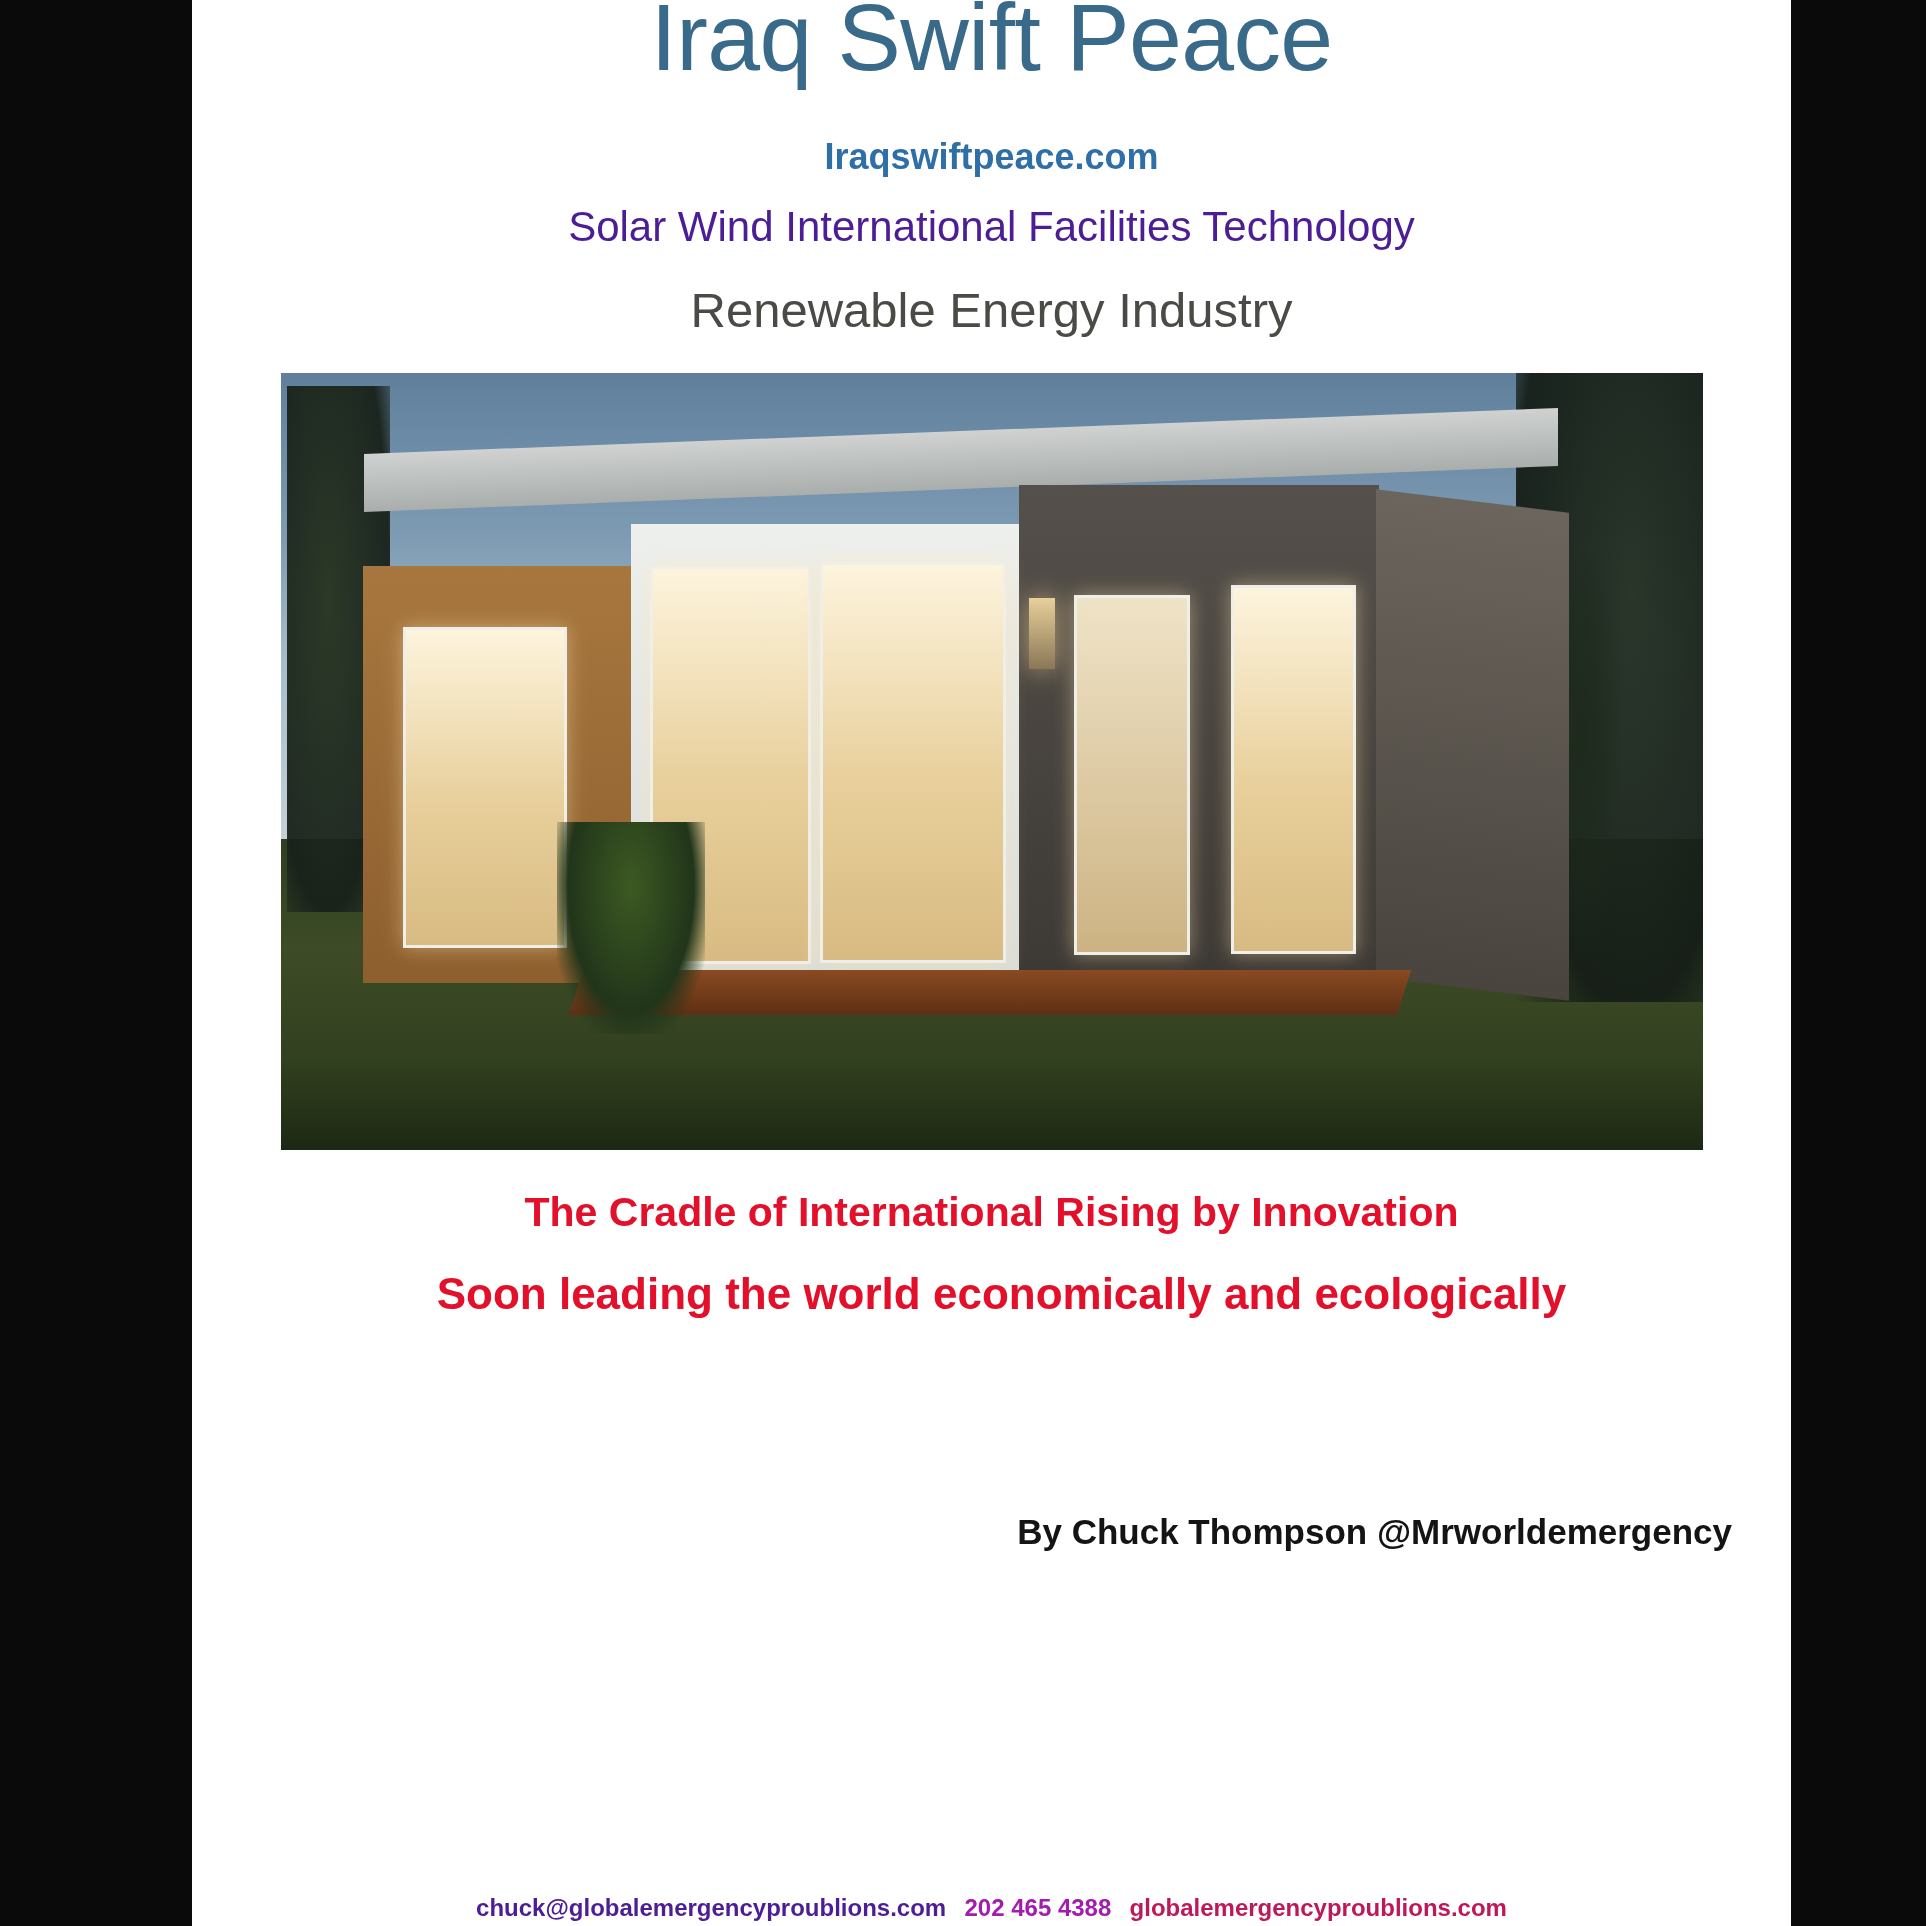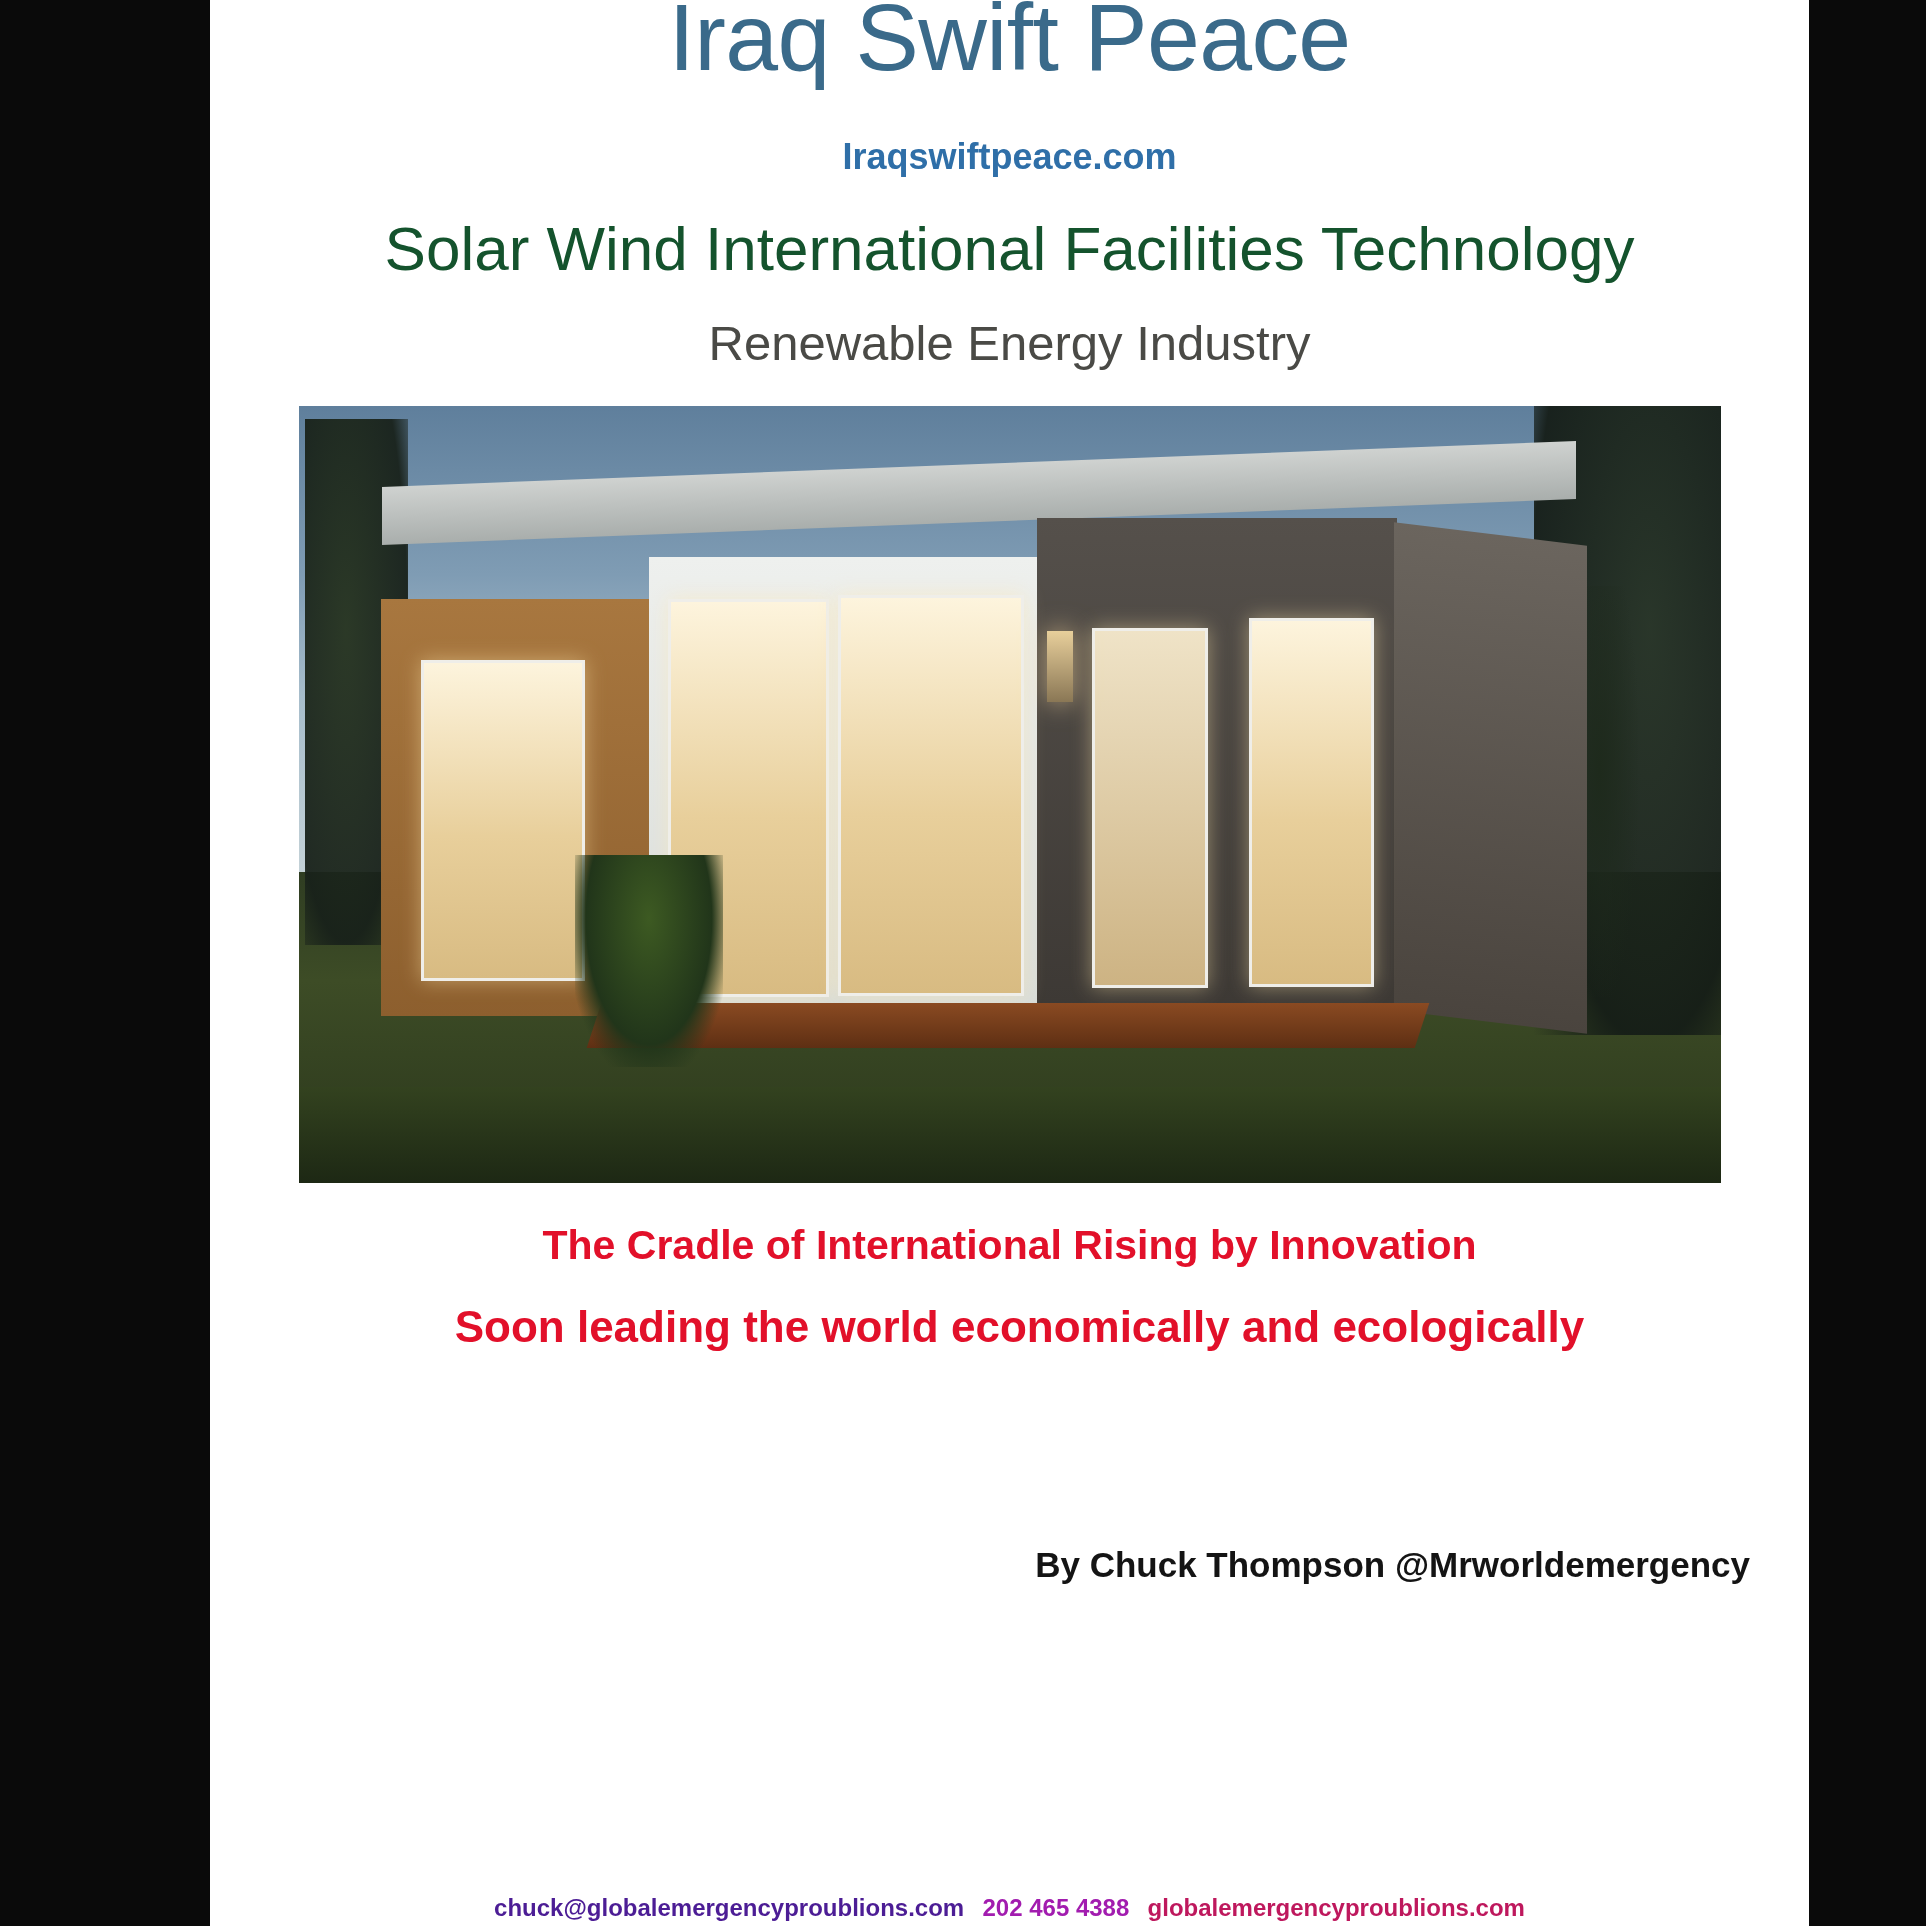--- a/index.html
+++ b/index.html
@@ -14,21 +14,21 @@
     font-family: "Liberation Sans", sans-serif;
   }
   .screen {
     position: relative;
     width: 1926px;
     height: 1926px;
     background: #0a0a0a;
   }
   .page {
     position: absolute;
-    left: 210px;
+    left: 192px;
     top: 0px;
     width: 1599px;
     height: 1926px;
     background: #ffffff;
     overflow: hidden;
   }
   .title {
     text-align: center;
     color: #3a6a8a;
     font-size: 95px;
@@ -41,24 +41,24 @@
   .website {
     text-align: center;
     color: #2f6fa8;
     font-size: 36px;
     font-weight: 700;
     margin-top: 48px;
     font-family: "Liberation Sans", sans-serif;
   }
   .subtitle1 {
     text-align: center;
-    color: #14532d;
-    font-size: 62px;
+    color: #4c1d95;
+    font-size: 42px;
     font-weight: 400;
-    margin-top: 35px;
+    margin-top: 25px;
     font-family: "Liberation Sans", sans-serif;
   }
   .subtitle2 {
     text-align: center;
     color: #4a4a46;
     font-size: 49px;
     font-weight: 400;
     margin-top: 31px;
     font-family: "Liberation Sans", sans-serif;
   }

